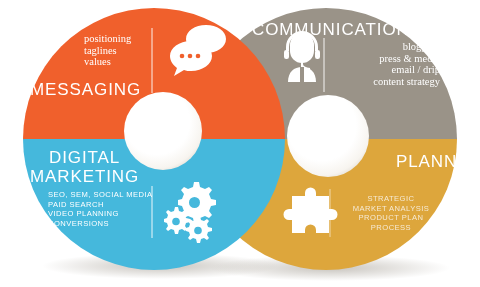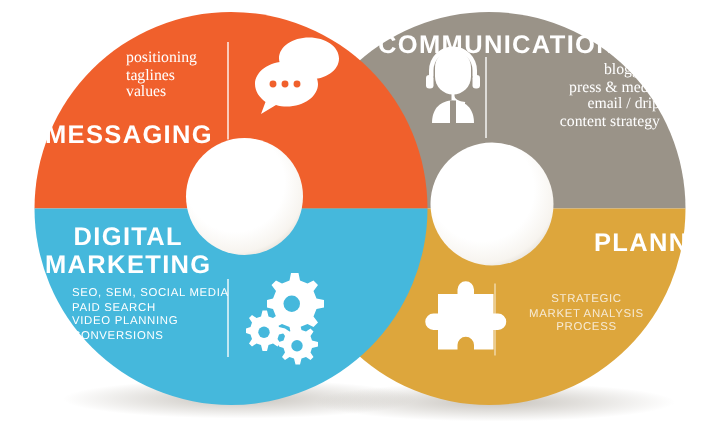--- a/index.html
+++ b/index.html
@@ -24,21 +24,21 @@
     left: 0;
     top: 0;
   }
   .ov {
     position: absolute;
     color: #ffffff;
   }
   
   .heading {
     font-family: "Liberation Sans", sans-serif;
-    font-weight: bold;
+    font-weight: normal;
     font-size: 17px;
     letter-spacing: 0.9px;
     line-height: 19px;
     color: #ffffff;
     white-space: nowrap;
   }
   #h-messaging   { left: 30px;  top: 80px; }
   #h-digital     { left: 30px;  top: 148px; text-align: center; }
   #h-communication { left: 252px; top: 20px; }
   #h-planning    { left: 383px; top: 152px; margin-left: 13px; }
@@ -192,16 +192,17 @@
     <div>press &amp; media</div>
     <div>email / drip</div>
     <div>content strategy</div>
   </div>
 
   <div class="ov heading" id="h-planning">PLANNING</div>
 
   <div class="ov sans-list" id="list-planning">
     <div>STRATEGIC</div>
     <div>MARKET ANALYSIS</div>
+    <div>PRODUCT PLAN</div>
     <div>PROCESS</div>
   </div>
 
 </div>
 
 </body></html>

